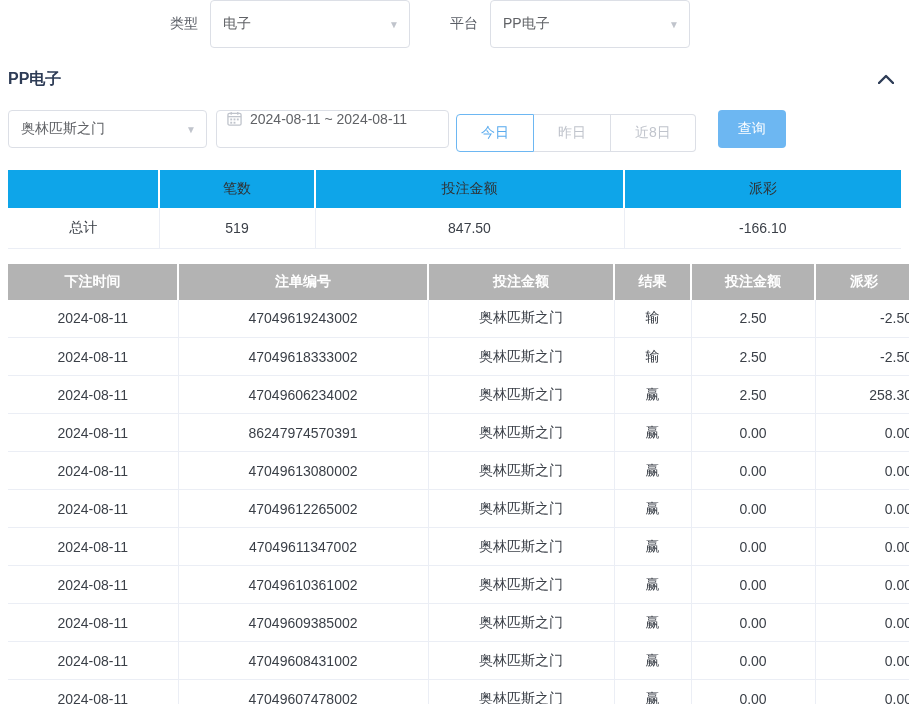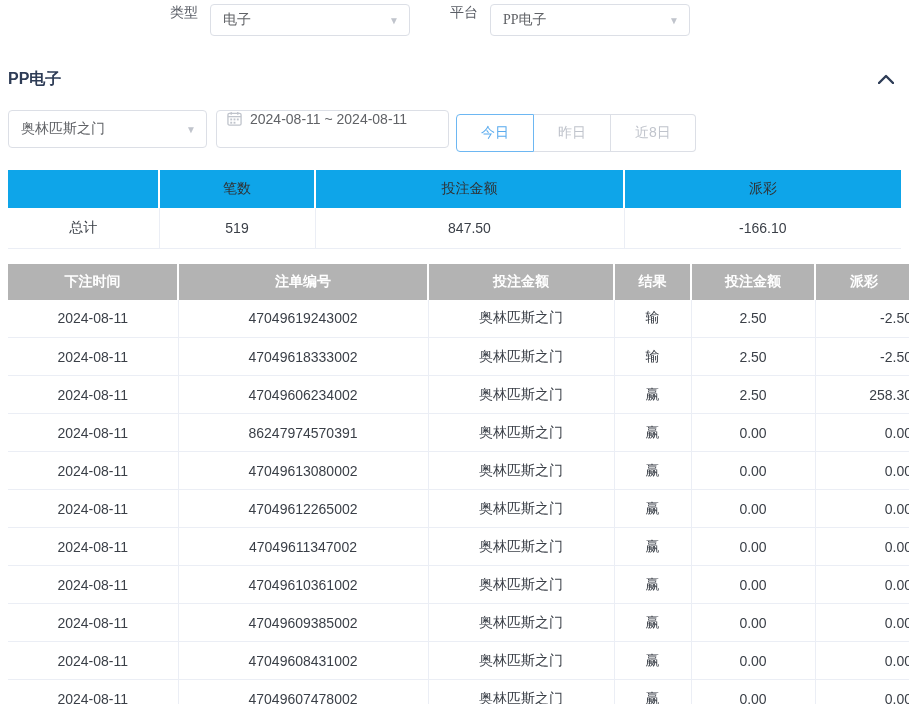--- a/index.html
+++ b/index.html
@@ -1,23 +1,23 @@
 <!DOCTYPE html>
 <html><head>
 <meta charset="utf-8">
 <style>
   * { margin: 0; padding: 0; box-sizing: border-box; }
   html, body { width: 909px; height: 704px; overflow: hidden; background: #fff;
     font-family: "Liberation Sans", "DejaVu Sans", sans-serif; font-size: 14px; color: #303133; }
   .page { position: relative; width: 909px; height: 704px; }
 
   
-  .top-filters { display: flex; align-items: flex-start; padding: 4px 0 0 170px; height: 44px; font-family: Liberation Serif, serif; }
+  .top-filters { display: flex; align-items: center; padding: 4px 0 0 170px; height: 44px; }
   .field-label { color: #5a5e66; margin-right: 12px; }
-  .select-box { position: relative; height: 32px; border: 1px solid #dcdfe6; border-radius: 4px;
+  .select-box { position: relative; height: 48px; border: 1px solid #dcdfe6; border-radius: 4px;
     background: #fff; display: flex; align-items: center; padding: 0 30px 0 12px; color: #606266; cursor: pointer; }
   .select-box .caret { position: absolute; right: 10px; top: 50%; transform: translateY(-50%);
     font-size: 10px; color: #c0c4cc; }
   .sel-type { width: 200px; margin-right: 40px; }
   .sel-platform { width: 200px; }
 
   
   .section-head { display: flex; align-items: center; justify-content: space-between;
     padding: 0 12px 0 8px; margin-top: 20px; height: 30px; }
   .section-title { font-weight: bold; font-size: 16px; color: #2e3c56; }
@@ -103,20 +103,21 @@
         <rect x="3.5" y="11.5" width="2" height="2" fill="#c0c4cc"></rect>
         <rect x="7" y="11.5" width="2" height="2" fill="#c0c4cc"></rect>
       </svg>
       <span>2024-08-11 ~ 2024-08-11</span>
     </div>
     <div class="btn-group">
       <button class="seg-btn active">今日</button>
       <button class="seg-btn">昨日</button>
       <button class="seg-btn">近8日</button>
     </div>
+    <button class="search-btn">查询</button>
   </div>
 
   <table class="summary-table">
     <thead>
       <tr>
         <th class="col-s0"></th>
         <th class="col-s1">笔数</th>
         <th class="col-s2">投注金额</th>
         <th class="col-s3">派彩</th>
       </tr>

